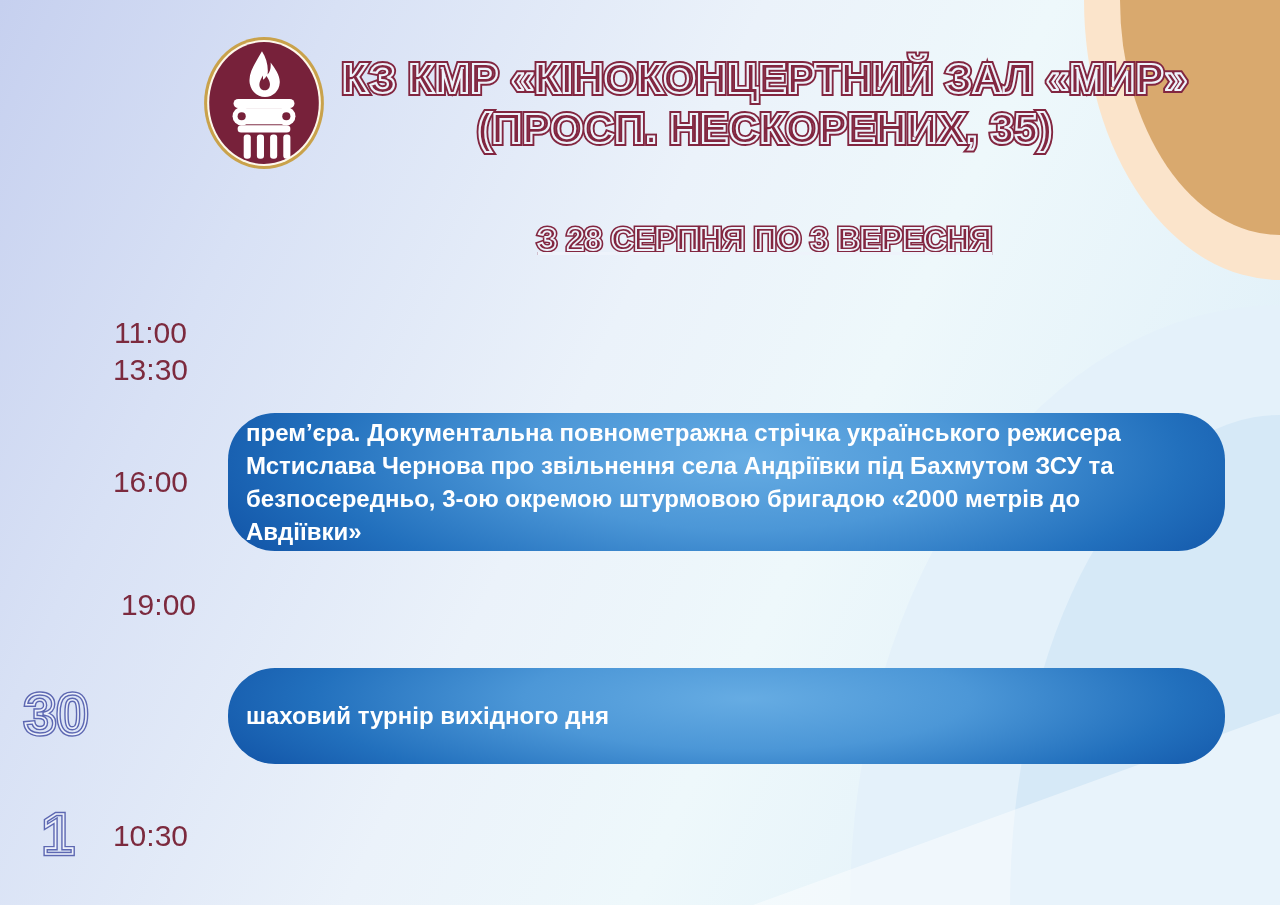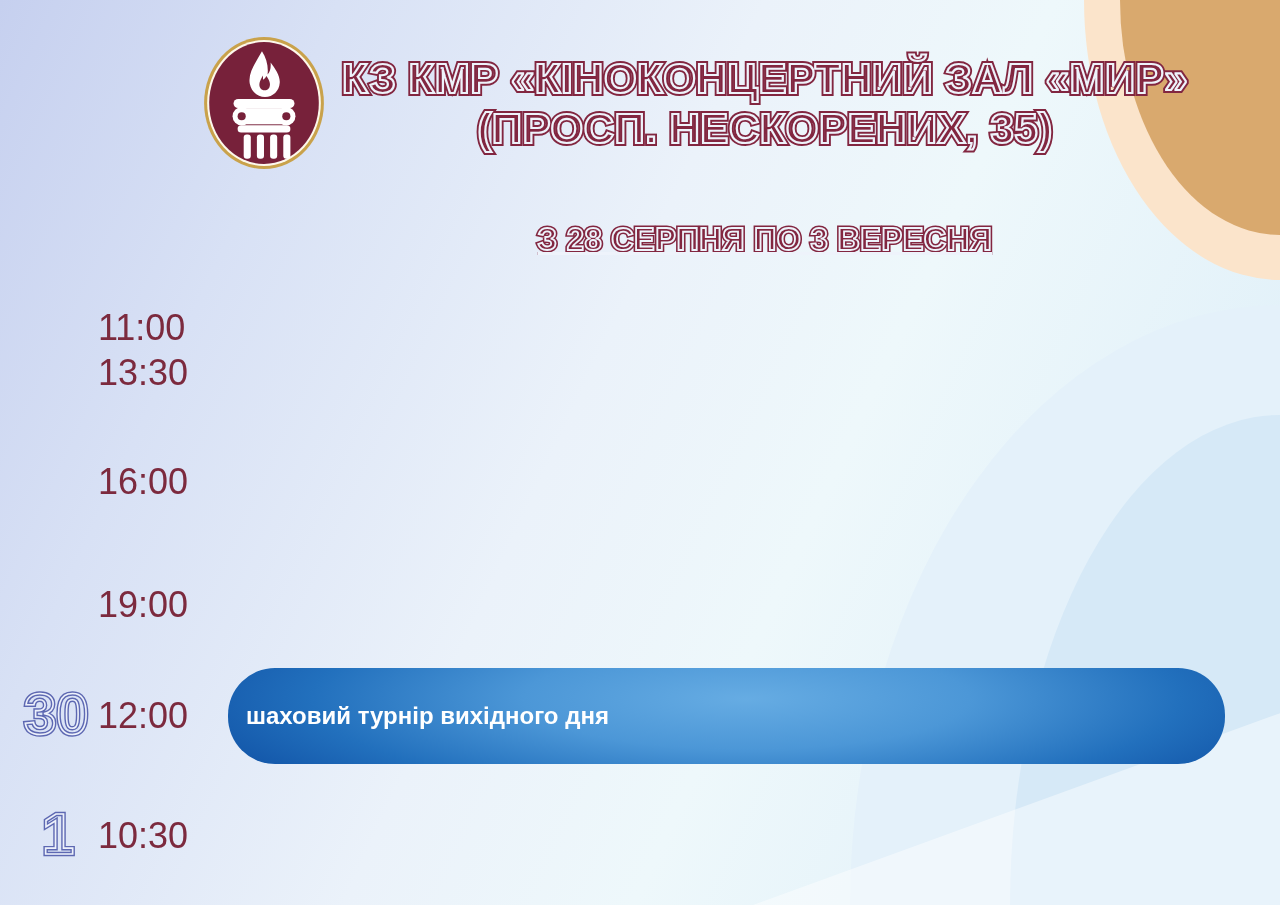--- a/index.html
+++ b/index.html
@@ -28,25 +28,25 @@
   .subtitle-stack{left:320px;top:221px;width:890px;height:46px;}
   .subtitle-stack .layer{font-weight:700;font-size:31px;line-height:1.2;letter-spacing:.5px;text-decoration:underline;}
   .subtitle-stack .stroke-outer{-webkit-text-stroke:5px #822640;}
   .subtitle-stack .stroke-mid{-webkit-text-stroke:1.8px #eef3fb;}
 
   
   #schedule{position:absolute;left:0;top:0;width:1280px;height:905px;}
   .row{position:absolute;left:0;width:1225px;display:flex;}
   .row:nth-child(1){top:302px;height:98px;}
   .row:nth-child(2){top:413px;height:138px;}
-  .row:nth-child(3){top:562px;height:86px;}
+  .row:nth-child(3){top:562px;height:86px;padding-left:8px;}
   .row:nth-child(4){top:668px;height:96px;}
   .row:nth-child(5){top:773px;height:126px;}
   .left-cell{width:228px;flex:none;position:relative;display:flex;align-items:center;justify-content:flex-end;}
-  .times{text-align:left;padding-right:40px;font-size:36px;font-weight:500;color:#7c2a3e;line-height:1.24;}
+  .times{text-align:center;padding-right:40px;font-size:30px;font-weight:500;color:#7c2a3e;line-height:1.24;}
   .day{position:absolute;top:50%;transform:translateY(-53%);font-weight:700;font-size:58px;line-height:1;}
   .day .dl{color:transparent;}
   .day .d-outer{position:relative;display:block;-webkit-text-stroke:4.5px #5d68b2;}
   .day .d-mid{position:absolute;inset:0;-webkit-text-stroke:1.6px #edf1fb;}
   .day-4{left:24px;text-align:right;}
   .day-5{left:42px;}
   .pill{flex:1;border-radius:47px;display:flex;align-items:center;box-sizing:border-box;
     padding:10px 30px 10px 18px;
     background:radial-gradient(ellipse 64% 150% at 52% 32%, #66ace3 0%, #4c97d7 35%, #2270bd 68%, #0c4ba0 100%);}
   .pill-text{color:#ffffff;font-weight:700;font-size:24px;line-height:1.38;}
@@ -103,36 +103,36 @@
             <div class="time">13:30</div>
           </div>
         </div>
       </div>
       <div class="row">
         <div class="left-cell">
           <div class="times">
             <div class="time">16:00</div>
           </div>
         </div>
+        <div class="pill">
+          <div class="pill-text">прем’єра. Документальна повнометражна стрічка українського режисера Мстислава Чернова про звільнення села Андріївки під Бахмутом ЗСУ та безпосередньо, 3-ою окремою штурмовою бригадою «2000 метрів до Авдіївки»</div>
+        </div>
       </div>
       <div class="row">
         <div class="left-cell">
           <div class="times">
             <div class="time">19:00</div>
           </div>
         </div>
       </div>
       <div class="row">
         <div class="left-cell">
           <div class="day day-4">
             <span class="dl d-outer">30</span>
             <span class="dl d-mid">30</span>
-          </div>
-          <div class="times">
-            <div class="time">12:00</div>
           </div>
         </div>
         <div class="pill">
           <div class="pill-text">шаховий турнір вихідного дня</div>
         </div>
       </div>
       <div class="row">
         <div class="left-cell">
           <div class="day day-5">
             <span class="dl d-outer">1</span>

